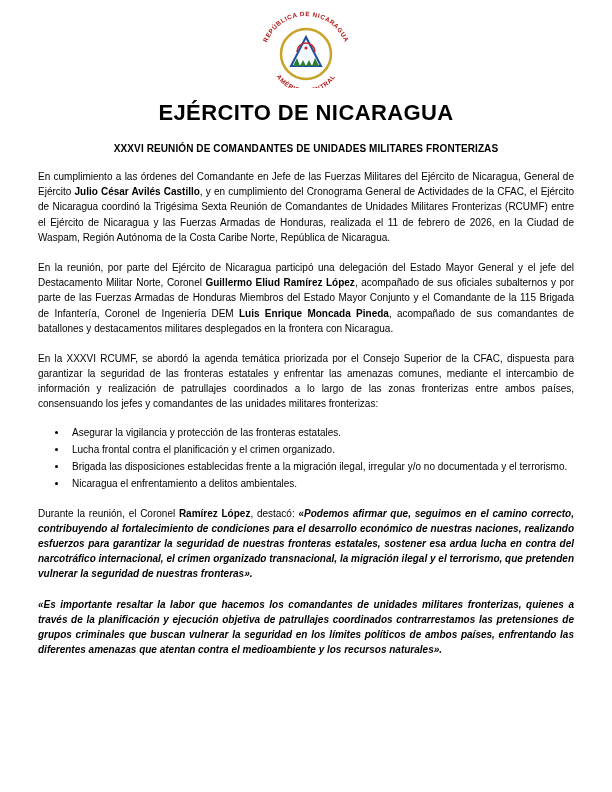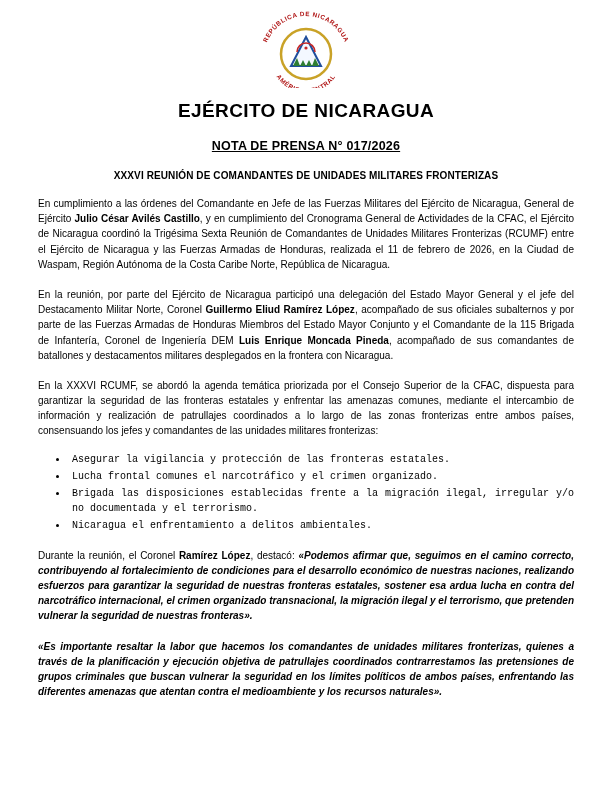--- a/index.html
+++ b/index.html
@@ -7,21 +7,21 @@
     width: 612px;
     height: 792px;
     box-sizing: border-box;
     padding: 8px 38px 16px 38px;
     font-family: "Liberation Sans", sans-serif;
     color: #000;
     overflow: hidden;
   }
   .emblem-wrap { text-align: center; margin: 0 0 2px 0; }
   h1.doc-title {
-    font-size: 19px;
+    font-size: 22px;
     font-weight: bold;
     text-align: center;
     margin: 8px 0 0 0;
     letter-spacing: 0.4px;
   }
   h2.press-note {
     font-size: 12.5px;
     font-weight: bold;
     text-decoration: underline;
     text-align: center;
@@ -41,21 +41,20 @@
     text-align: justify;
     margin: 15px 0 0 0;
   }
   .b { font-weight: bold; }
   .i { font-style: italic; }
   ul.agreements {
     margin: 13px 0 0 0;
     padding-left: 30px;
     font-size: 10px;
     line-height: 1.5;
-    font-family: Liberation Mono, monospace;
   }
   ul.agreements li {
     text-align: justify;
     margin: 0 0 2px 0;
     padding-left: 4px;
   }
   .arc-text {
     font-family: "Liberation Sans", sans-serif;
     font-size: 6.3px;
     font-weight: bold;
@@ -83,33 +82,32 @@
         <textPath href="#arcTop" startOffset="50%" text-anchor="middle">REPÚBLICA DE NICARAGUA</textPath>
       </text>
       <text class="arc-text">
         <textPath href="#arcBot" startOffset="50%" text-anchor="middle">AMÉRICA CENTRAL</textPath>
       </text>
     </svg>
   </div>
 
   <h1 class="doc-title">EJÉRCITO DE NICARAGUA</h1>
 
-  <h2 class="press-note">NOTA DE PRENSA N° 017/2026</h2>
 
   <h3 class="doc-heading">XXXVI REUNIÓN DE COMANDANTES DE UNIDADES MILITARES FRONTERIZAS</h3>
 
   <p class="para"><span>En cumplimiento a las órdenes del Comandante en Jefe de las Fuerzas Militares del Ejército de Nicaragua, General de Ejército </span><span class="b">Julio César Avilés Castillo</span><span>, y en cumplimiento del Cronograma General de Actividades de la CFAC, el Ejército de Nicaragua coordinó la Trigésima Sexta Reunión de Comandantes de Unidades Militares Fronterizas (RCUMF) entre el Ejército de Nicaragua y las Fuerzas Armadas de Honduras, realizada el 11 de febrero de 2026, en la Ciudad de Waspam, Región Autónoma de la Costa Caribe Norte, República de Nicaragua.</span></p>
 
   <p class="para"><span>En la reunión, por parte del Ejército de Nicaragua participó una delegación del Estado Mayor General y el jefe del Destacamento Militar Norte, Coronel </span><span class="b">Guillermo Eliud Ramírez López</span><span>, acompañado de sus oficiales subalternos y por parte de las Fuerzas Armadas de Honduras Miembros del Estado Mayor Conjunto y el Comandante de la 115 Brigada de Infantería, Coronel de Ingeniería DEM </span><span class="b">Luis Enrique Moncada Pineda</span><span>, acompañado de sus comandantes de batallones y destacamentos militares desplegados en la frontera con Nicaragua.</span></p>
 
   <p class="para"><span>En la XXXVI RCUMF, se abordó la agenda temática priorizada por el Consejo Superior de la CFAC, dispuesta para garantizar la seguridad de las fronteras estatales y enfrentar las amenazas comunes, mediante el intercambio de información y realización de patrullajes coordinados a lo largo de las zonas fronterizas entre ambos países, consensuando los jefes y comandantes de las unidades militares fronterizas:</span></p>
 
   <ul class="agreements">
     <li>Asegurar la vigilancia y protección de las fronteras estatales.</li>
-    <li>Lucha frontal comunes el narcotráfico y el crimen organizado.</li>
+    <li>Lucha frontal contra el planificación y el crimen organizado.</li>
     <li>Brigada las disposiciones establecidas frente a la migración ilegal, irregular y/o no documentada y el terrorismo.</li>
     <li>Nicaragua el enfrentamiento a delitos ambientales.</li>
   </ul>
 
   <p class="para"><span>Durante la reunión, el Coronel </span><span class="b">Ramírez López</span><span>, destacó: </span><span class="b i">«Podemos afirmar que, seguimos en el camino correcto, contribuyendo al fortalecimiento de condiciones para el desarrollo económico de nuestras naciones, realizando esfuerzos para garantizar la seguridad de nuestras fronteras estatales, sostener esa ardua lucha en contra del narcotráfico internacional, el crimen organizado transnacional, la migración ilegal y el terrorismo, que pretenden vulnerar la seguridad de nuestras fronteras».</span></p>
 
   <p class="para"><span class="b i">«Es importante resaltar la labor que hacemos los comandantes de unidades militares fronterizas, quienes a través de la planificación y ejecución objetiva de patrullajes coordinados contrarrestamos las pretensiones de grupos criminales que buscan vulnerar la seguridad en los límites políticos de ambos países, enfrentando las diferentes amenazas que atentan contra el medioambiente y los recursos naturales».</span></p>
 
 </div>
 

